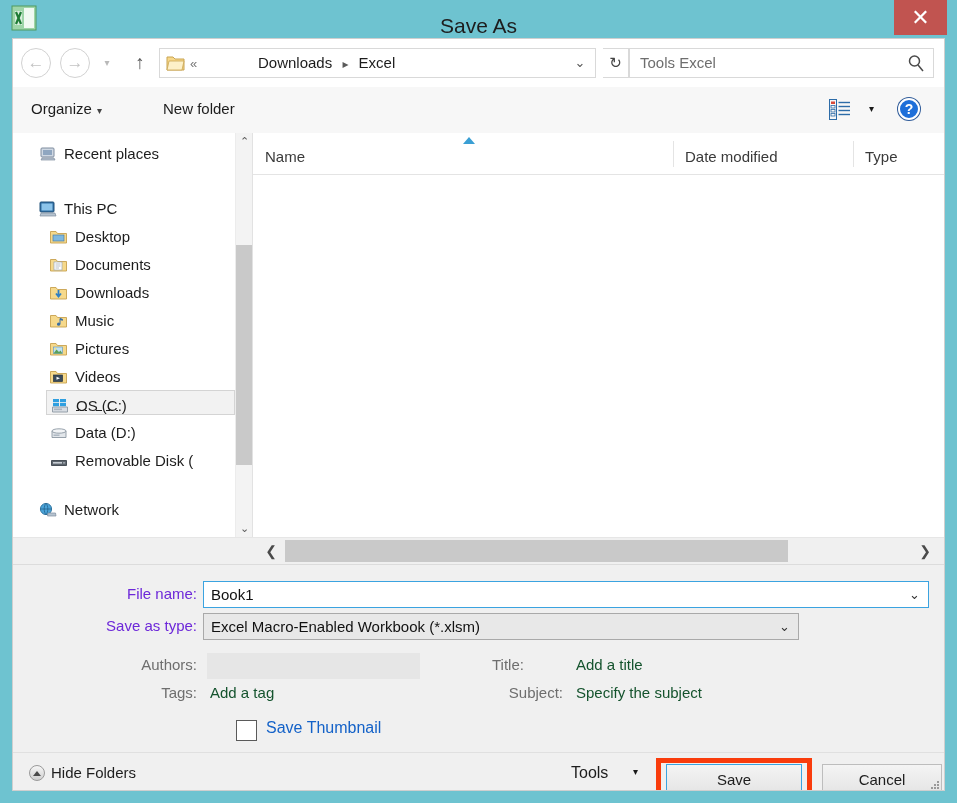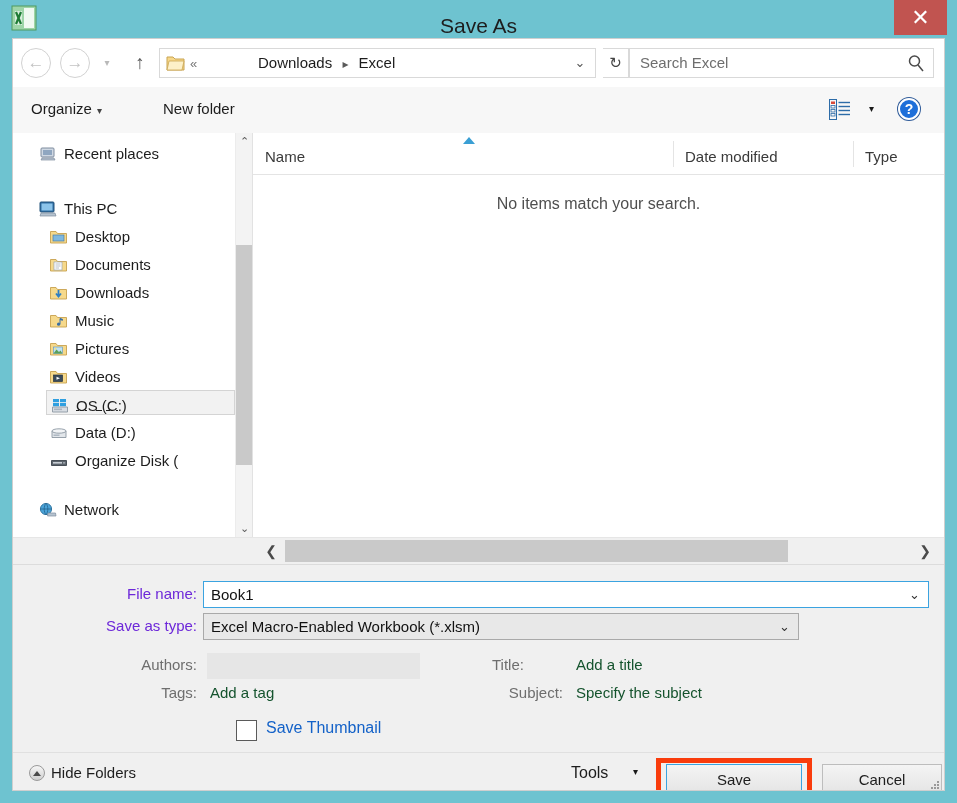--- a/index.html
+++ b/index.html
@@ -667,21 +667,21 @@
           <span class="crumb">Downloads</span>
           <span class="crumb-sep">▸</span>
           <span class="crumb">Excel</span>
         </div>
         <span id="addr-dropdown">⌄</span>
       </div>
 
       <div id="refresh-btn">↻</div>
 
       <div id="searchbox">
-        <span id="search-placeholder">Search Excel</span>
+        <span id="search-placeholder">Tools Excel</span>
         <span id="search-icon">
           <svg width="18" height="18" viewBox="0 0 18 18">
             <circle cx="7.5" cy="7" r="5" fill="none" stroke="#4a4a4a" stroke-width="1.5"></circle>
             <line x1="11" y1="11" x2="16" y2="17" stroke="#4a4a4a" stroke-width="1.5"></line>
           </svg>
         </span>
       </div>
     </div>
 
     <div id="toolbar">
@@ -758,21 +758,21 @@
             </svg></span><span class="nav-label">OS (C:)</span></div>
         <div class="nav-item" style="top: 285px; left: 33px; width: 189px; padding-left: 4px;"><span class="nav-icon"><svg width="18" height="16" viewBox="0 0 18 16">
               <path d="M2 6 L16 6 L16 12.5 L2 12.5 Z" fill="#e2e6ea" stroke="#8c97a3" stroke-width="0.9"></path>
               <ellipse cx="9" cy="6" rx="7" ry="2.2" fill="#f2f4f6" stroke="#8c97a3" stroke-width="0.9"></ellipse>
               <rect x="3.5" y="9.5" width="6" height="1.4" fill="#aab4bf"></rect>
             </svg></span><span class="nav-label">Data (D:)</span></div>
         <div class="nav-item" style="top: 313px; left: 33px; width: 189px; padding-left: 4px;"><span class="nav-icon"><svg width="18" height="16" viewBox="0 0 18 16">
               <path d="M1.5 7.5 L16.5 7.5 L16.5 12.5 L1.5 12.5 Z" fill="#5c646c" stroke="#3c444c" stroke-width="0.9"></path>
               <rect x="3" y="9" width="9" height="1.6" fill="#c8ced4"></rect>
               <rect x="13" y="9" width="2.2" height="1.6" fill="#9aa2aa"></rect>
-            </svg></span><span class="nav-label">Organize Disk (</span></div>
+            </svg></span><span class="nav-label">Removable Disk (</span></div>
         <div class="nav-item" style="top: 362px; left: 22px; width: 200px; padding-left: 4px;"><span class="nav-icon"><svg width="18" height="16" viewBox="0 0 18 16">
               <circle cx="7" cy="7" r="5.6" fill="#4aa3d8" stroke="#2b6f9c" stroke-width="0.9"></circle>
               <path d="M1.4 7 L12.6 7 M7 1.4 C4.6 4 4.6 10 7 12.6 M7 1.4 C9.4 4 9.4 10 7 12.6" stroke="#1f5c85" stroke-width="0.7" fill="none"></path>
               <path d="M9 11 L16.5 11 L17 14 L8.5 14 Z" fill="#b6c3d0" stroke="#7e8c9e" stroke-width="0.7"></path>
             </svg></span><span class="nav-label">Network</span></div>
       </div>
 
     <div id="nav-pane-scroll">
       <div class="vscroll-arrow" id="vscroll-up">⌃</div>
       <div id="vscroll-thumb"></div>
@@ -782,21 +782,20 @@
 
     <div id="list-pane">
       <div id="col-headers">
         <div id="sort-indicator"></div>
         <div class="col-header" style="left:0;width:420px;">Name</div>
         <div class="col-divider" style="left:420px;"></div>
         <div class="col-header" style="left:420px;width:180px;">Date modified</div>
         <div class="col-divider" style="left:600px;"></div>
         <div class="col-header" style="left:600px;width:91px;">Type</div>
       </div>
-      <div id="empty-message">No items match your search.</div>
     </div>
 
     <div id="hscrollbar">
       <div class="hscroll-arrow" id="hscroll-left">❮</div>
       <div id="hscroll-thumb"></div>
       <div class="hscroll-arrow" id="hscroll-right">❯</div>
     </div>
 
     <div id="form-area">
       <div class="form-label" style="left:60px;top:20px;width:124px;">File name:</div>

